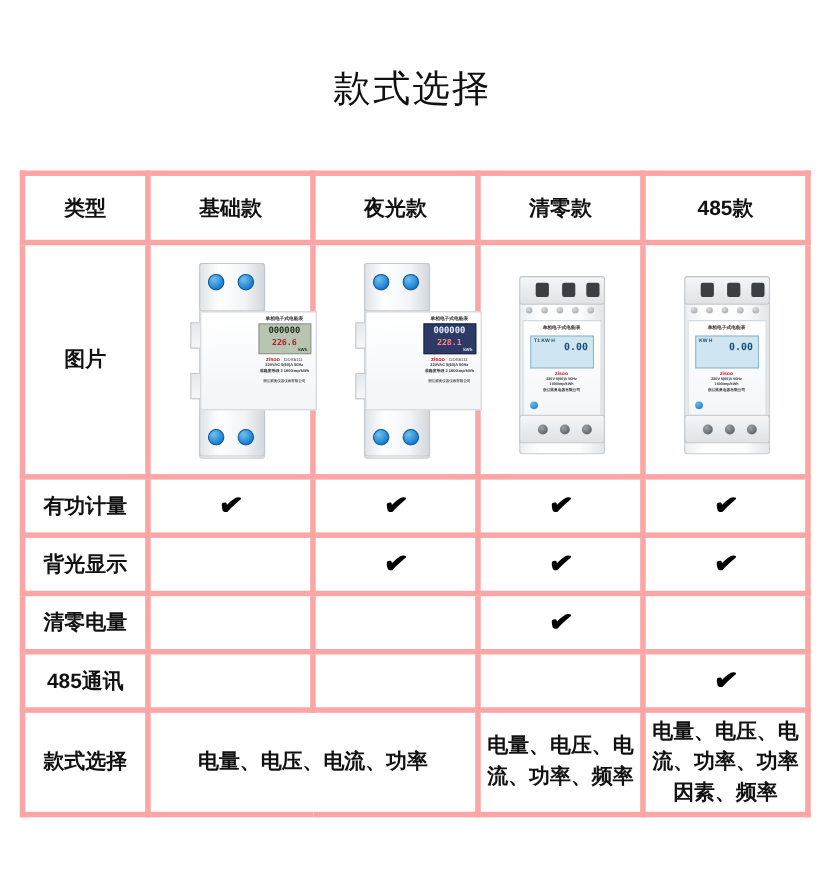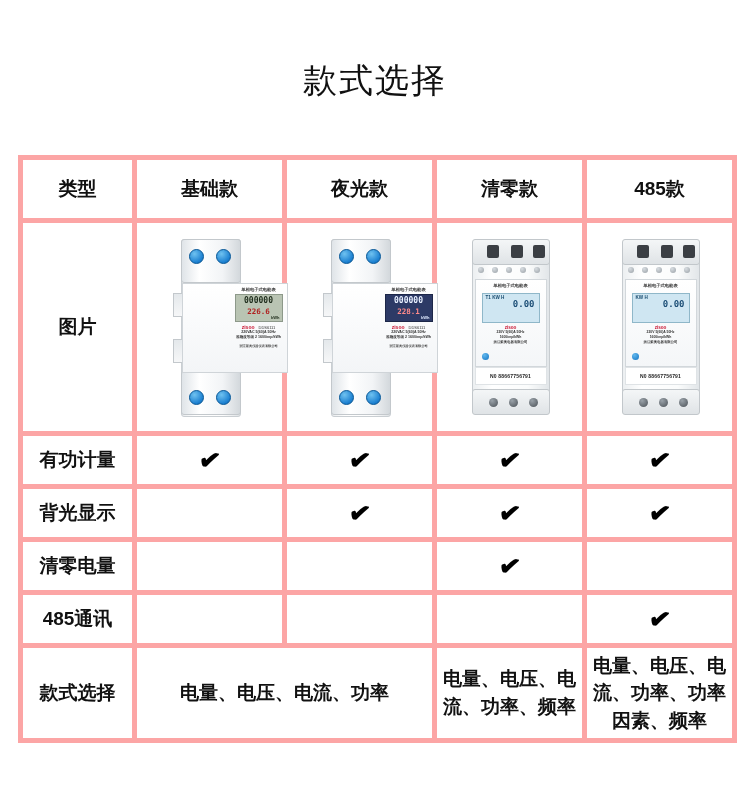--- a/index.html
+++ b/index.html
@@ -218,21 +218,21 @@
     text-align: center;
     font-size: 3.2px;
     color: #555;
     margin-top: 3px;
   }
 
   
   .meter-b {
     position: relative;
     width: 88px;
-    height: 176px;
+    height: 152px;
     margin: 6px auto;
   }
   .b-body {
     position: absolute;
     left: 6px;
     top: 16px;
     width: 76px;
     height: 144px;
     background: linear-gradient(to right,#eceff1,#ffffff 25%,#fbfcfc 72%,#e2e6e9);
     border: 1px solid #c7ccd0;

